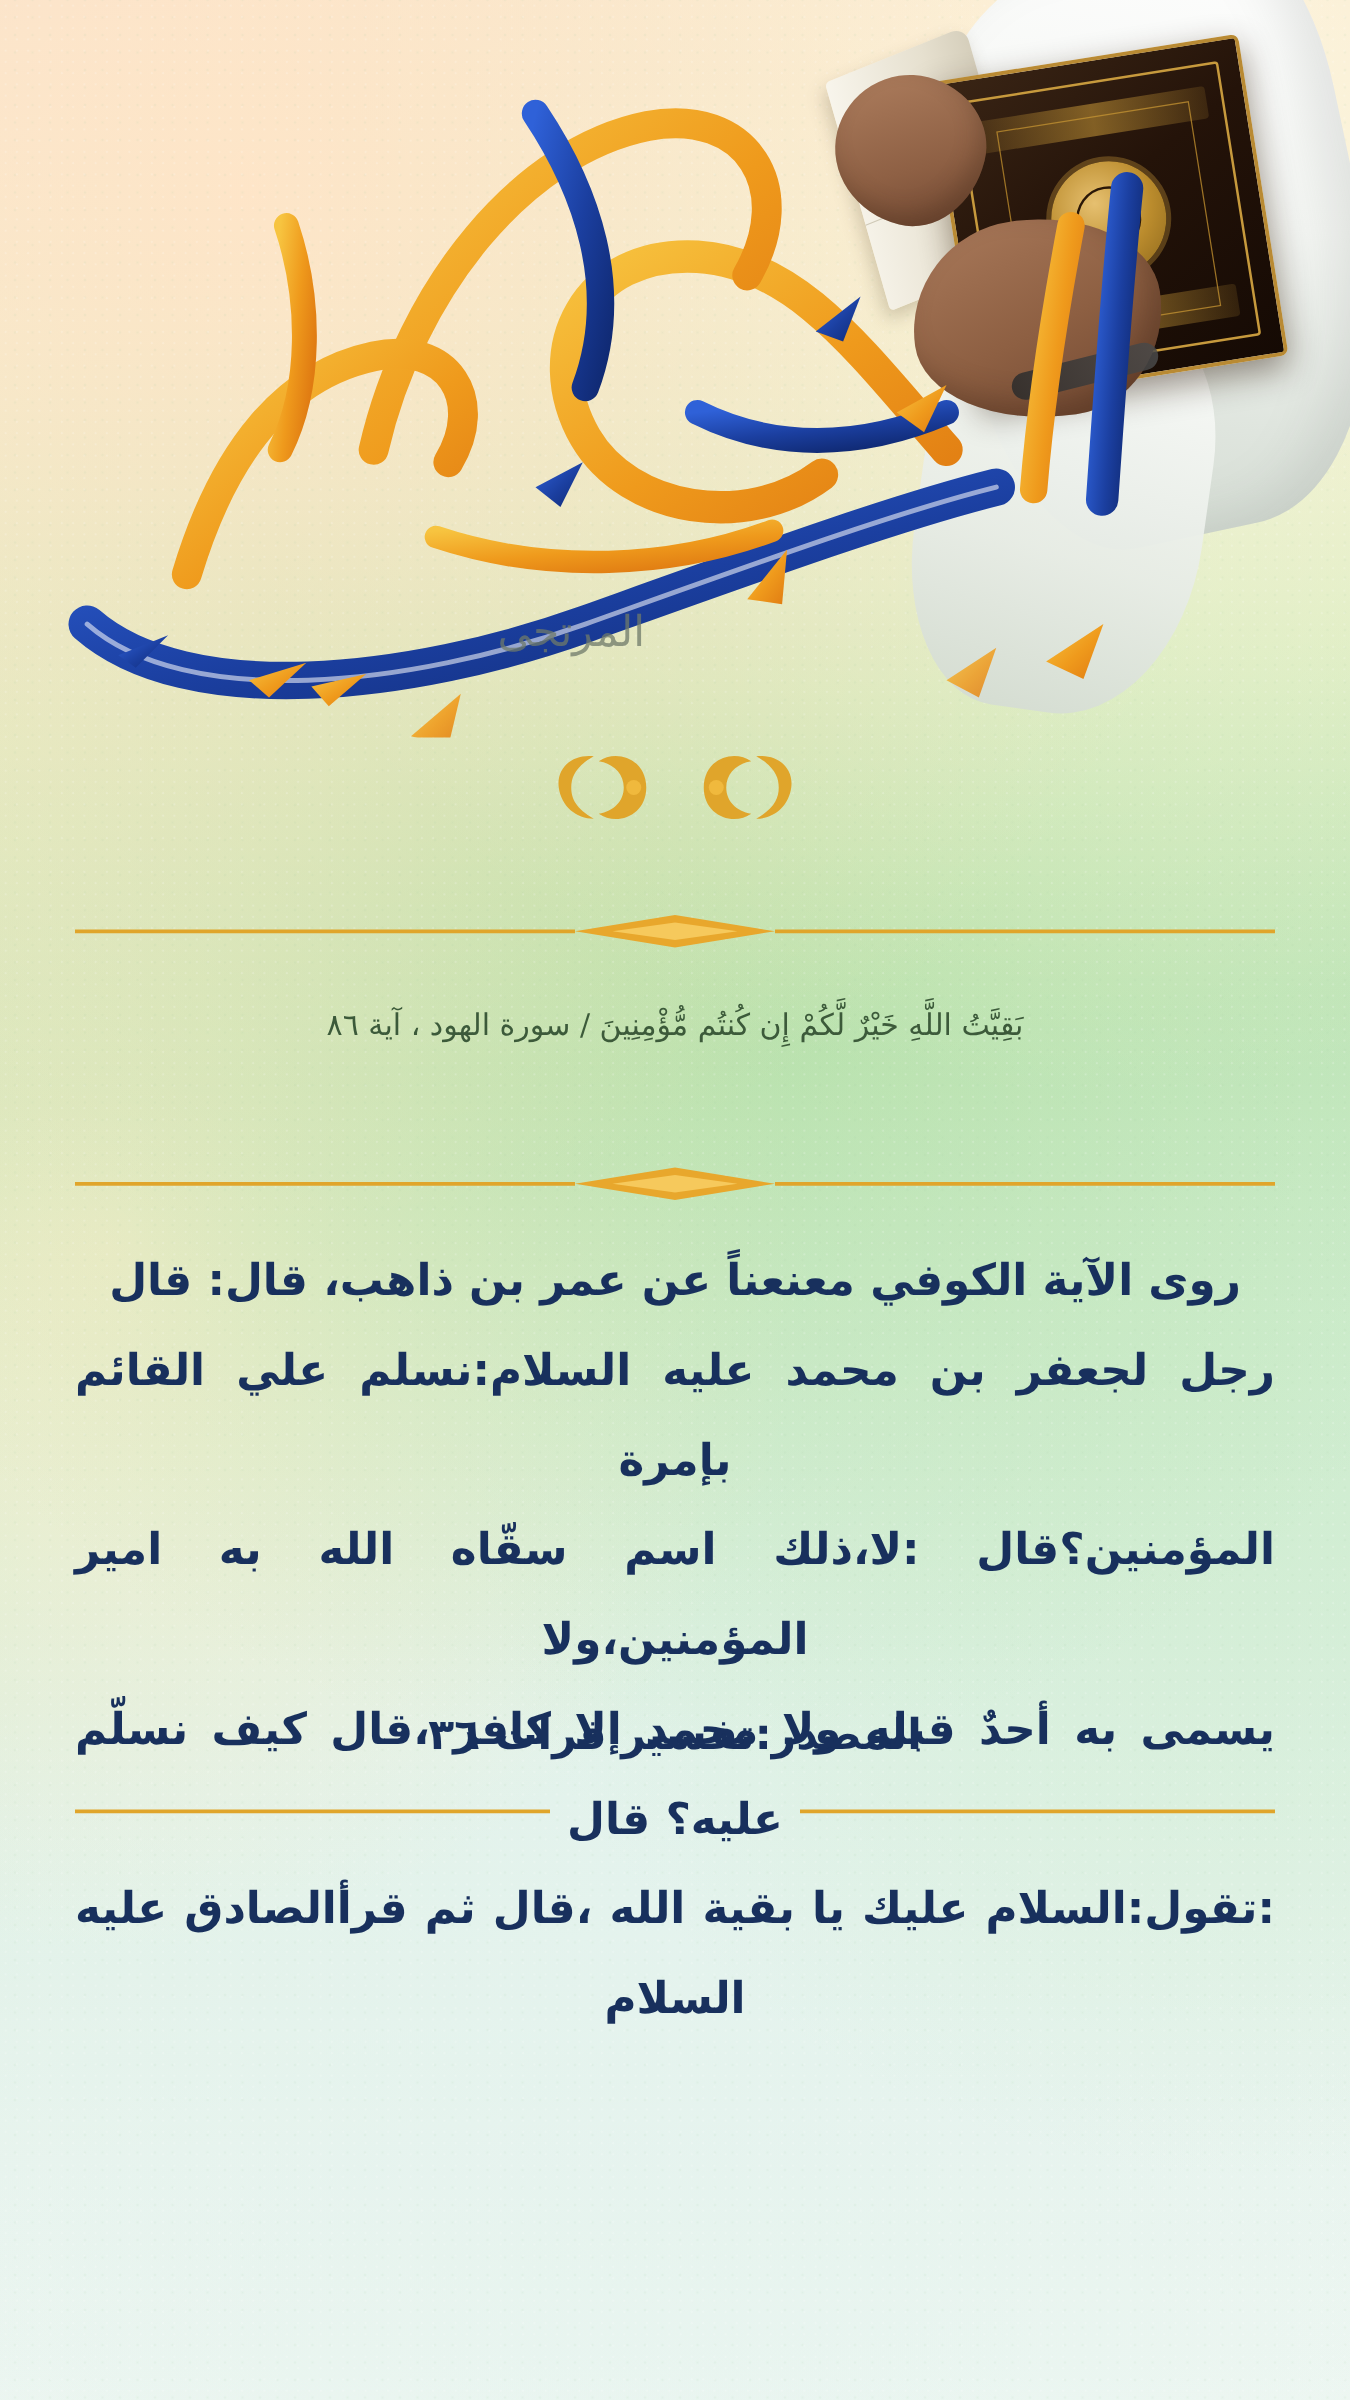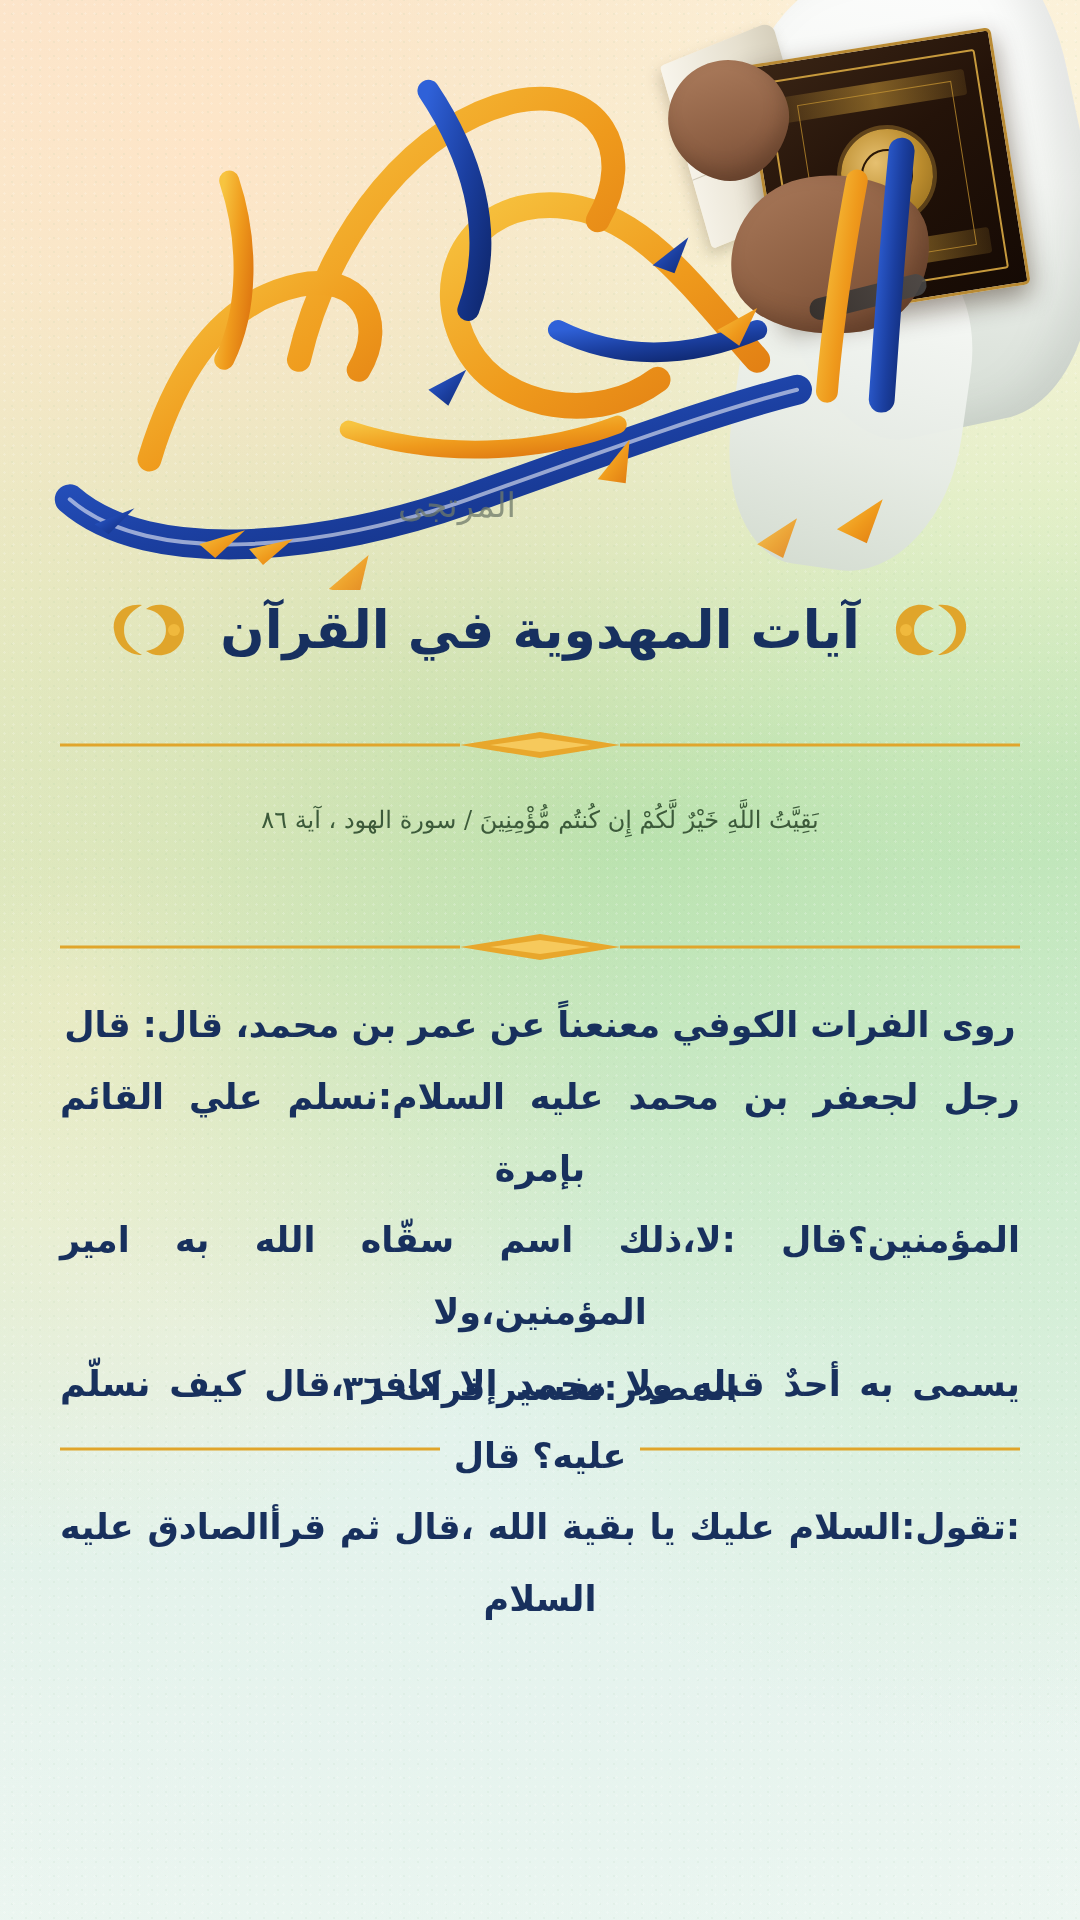--- a/index.html
+++ b/index.html
@@ -362,21 +362,20 @@
   </div>
 
   <div class="title-row">
     <svg class="orn" viewBox="0 0 86 74" xmlns="http://www.w3.org/2000/svg">
       <g fill="#e0a52b">
         <path d="M10,37 C10,14 34,6 48,16 C36,18 28,26 28,37 C28,48 36,56 48,58 C34,68 10,60 10,37 Z"></path>
         <circle cx="20" cy="37" r="6" fill="#f0b93d"></circle>
         <path d="M52,12 C70,10 82,22 80,37 C78,52 66,62 52,62 C66,54 70,46 70,37 C70,28 66,20 52,12 Z"></path>
       </g>
     </svg>
-    <div class="title-text">آيات المهدوية في القرآن</div>
     <svg class="orn" viewBox="0 0 86 74" xmlns="http://www.w3.org/2000/svg">
       <g fill="#e0a52b" transform="translate(86,0) scale(-1,1)">
         <path d="M10,37 C10,14 34,6 48,16 C36,18 28,26 28,37 C28,48 36,56 48,58 C34,68 10,60 10,37 Z"></path>
         <circle cx="20" cy="37" r="6" fill="#f0b93d"></circle>
         <path d="M52,12 C70,10 82,22 80,37 C78,52 66,62 52,62 C66,54 70,46 70,37 C70,28 66,20 52,12 Z"></path>
       </g>
     </svg>
   </div>
 
   <svg class="divider d1" viewBox="0 0 960 34" xmlns="http://www.w3.org/2000/svg">
@@ -389,21 +388,21 @@
   <div class="ayah">بَقِيَّتُ اللَّهِ خَيْرٌ لَّكُمْ إِن كُنتُم مُّؤْمِنِينَ / سورة الهود ، آية ٨٦</div>
 
   <svg class="divider d2" viewBox="0 0 960 34" xmlns="http://www.w3.org/2000/svg">
     <path d="M0,17 L400,17" stroke="#e0a52b" stroke-width="3"></path>
     <path d="M560,17 L960,17" stroke="#e0a52b" stroke-width="3"></path>
     <path d="M400,17 L480,4 L560,17 L480,30 Z" fill="#e8a72c"></path>
     <path d="M430,17 L480,10 L530,17 L480,24 Z" fill="#f6c95c"></path>
   </svg>
 
   <div class="body-text">
-    <div>روى الفرات الكوفي معنعناً عن عمر بن محمد، قال: قال</div>
+    <div>روى الآية الكوفي معنعناً عن عمر بن ذاهب، قال: قال</div>
     <div>رجل لجعفر بن محمد عليه السلام:نسلم علي القائم بإمرة</div>
     <div>المؤمنين؟قال :لا،ذلك اسم سقّاه الله به امير المؤمنين،ولا</div>
     <div>يسمى به أحدٌ قبله ولا محمد إلا كافر ،قال كيف نسلّم عليه؟ قال</div>
     <div>:تقول:السلام عليك يا بقية الله ،قال ثم قرأالصادق عليه السلام</div>
   </div>
 
   <div class="source">المصدر:تفسير فرات ٣٦</div>
 
   <svg class="divider d3" viewBox="0 0 960 34" xmlns="http://www.w3.org/2000/svg">
     <path d="M0,17 L380,17" stroke="#e0a52b" stroke-width="3"></path>

